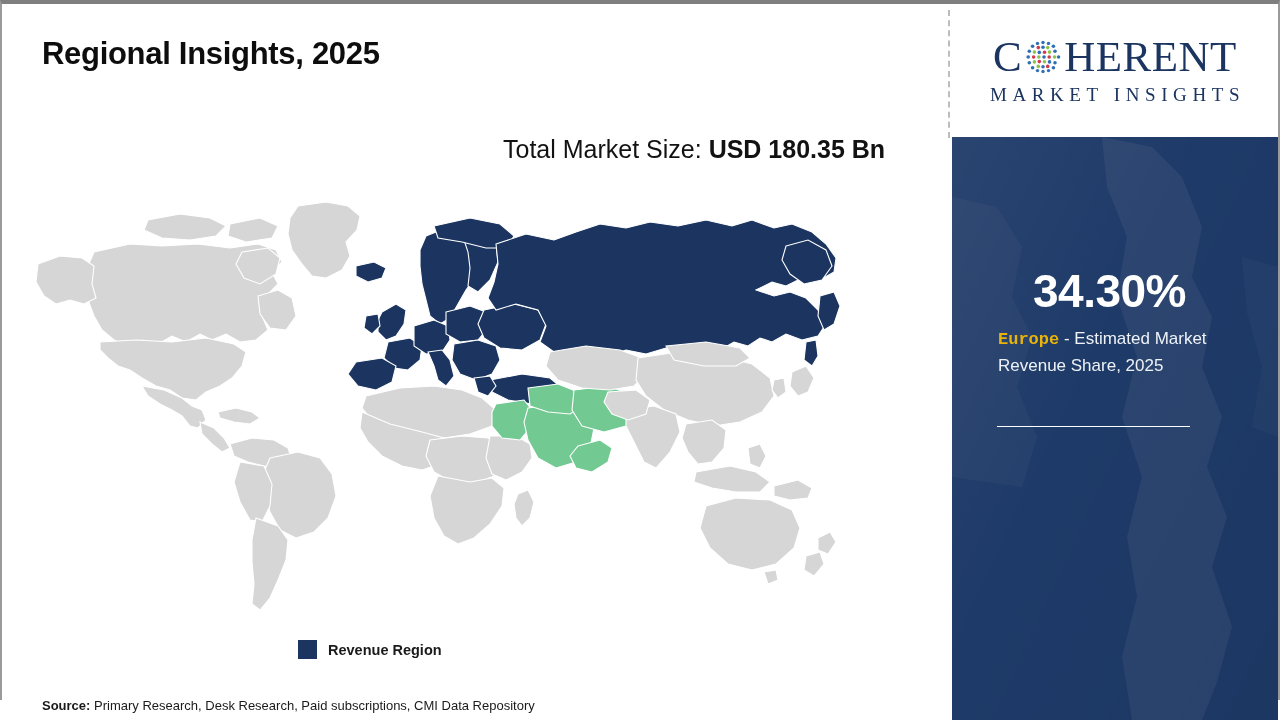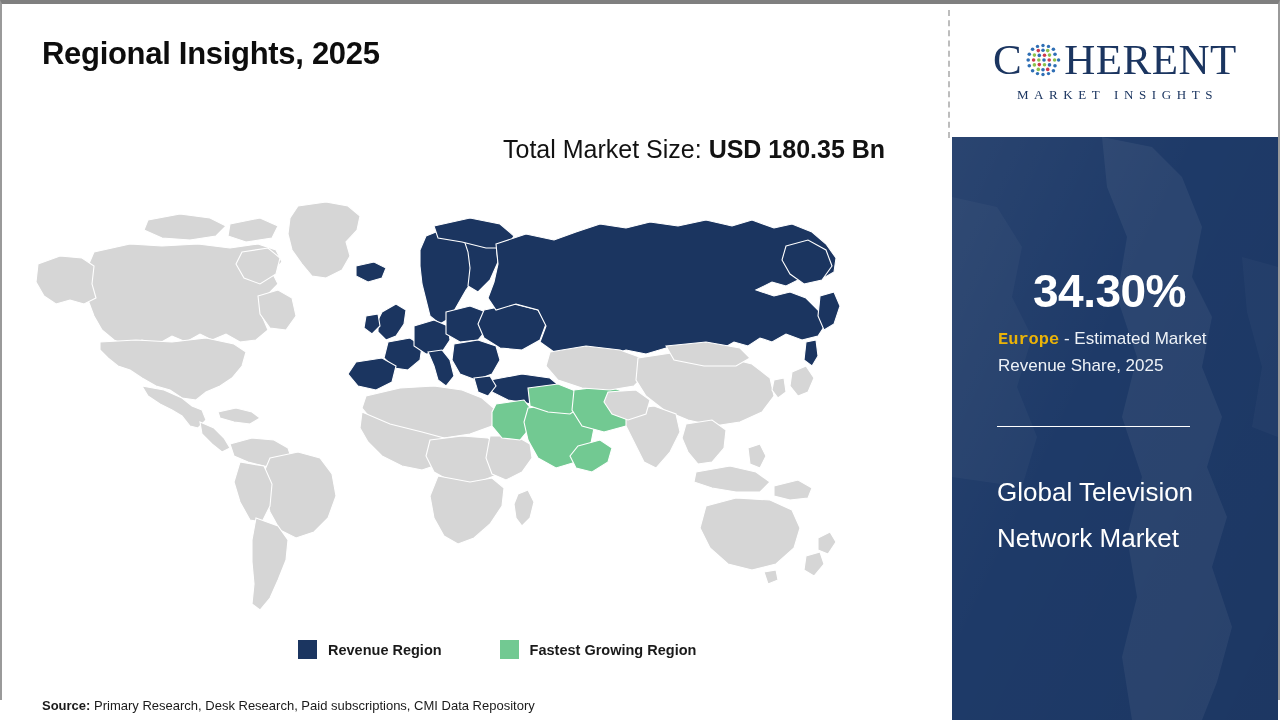--- a/index.html
+++ b/index.html
@@ -120,21 +120,21 @@
   }
   .globe {
     display: inline-block;
     width: 40px; height: 40px;
     margin: 0 1px;
     vertical-align: middle;
   }
   .logo-sub {
     margin-top: 6px;
     font-family: "Liberation Serif", serif;
-    font-size: 13px;
+    font-size: 19px;
     color: #1b3560;
     letter-spacing: 5.6px;
     padding-left: 5px;
   }
 
   .blue-panel {
     position: absolute;
     left: 0; top: 133px;
     width: 326px; height: 583px;
     background: #1e3a68;
@@ -281,24 +281,20 @@
           <path class="cn" d="M776,356 L790,352 L794,364 L784,376 L774,370 Z"></path>
 
         </g>
       </svg>
     </div>
 
     <div class="legend">
       <div class="legend-item">
         <span class="swatch navy"></span>
         <span class="legend-label">Revenue Region</span>
-      </div>
-      <div class="legend-item">
-        <span class="swatch green"></span>
-        <span class="legend-label">Fastest Growing Region</span>
       </div>
     </div>
 
     <div class="footer">
       <b>Source:</b><span> Primary Research, Desk Research, Paid subscriptions, CMI Data Repository</span>
     </div>
 
   </div>
 
   <div class="vdash"></div>
@@ -366,18 +362,17 @@
       <div class="sheen"></div>
 
       <div class="pct">34.30%</div>
 
       <div class="share-text">
         <b>Europe</b><span> - Estimated Market Revenue Share, 2025</span>
       </div>
 
       <div class="hr"></div>
 
-      <div class="market-name">Global Television Network Market</div>
 
     </div>
   </div>
 
 </div>
 
 </body></html>

